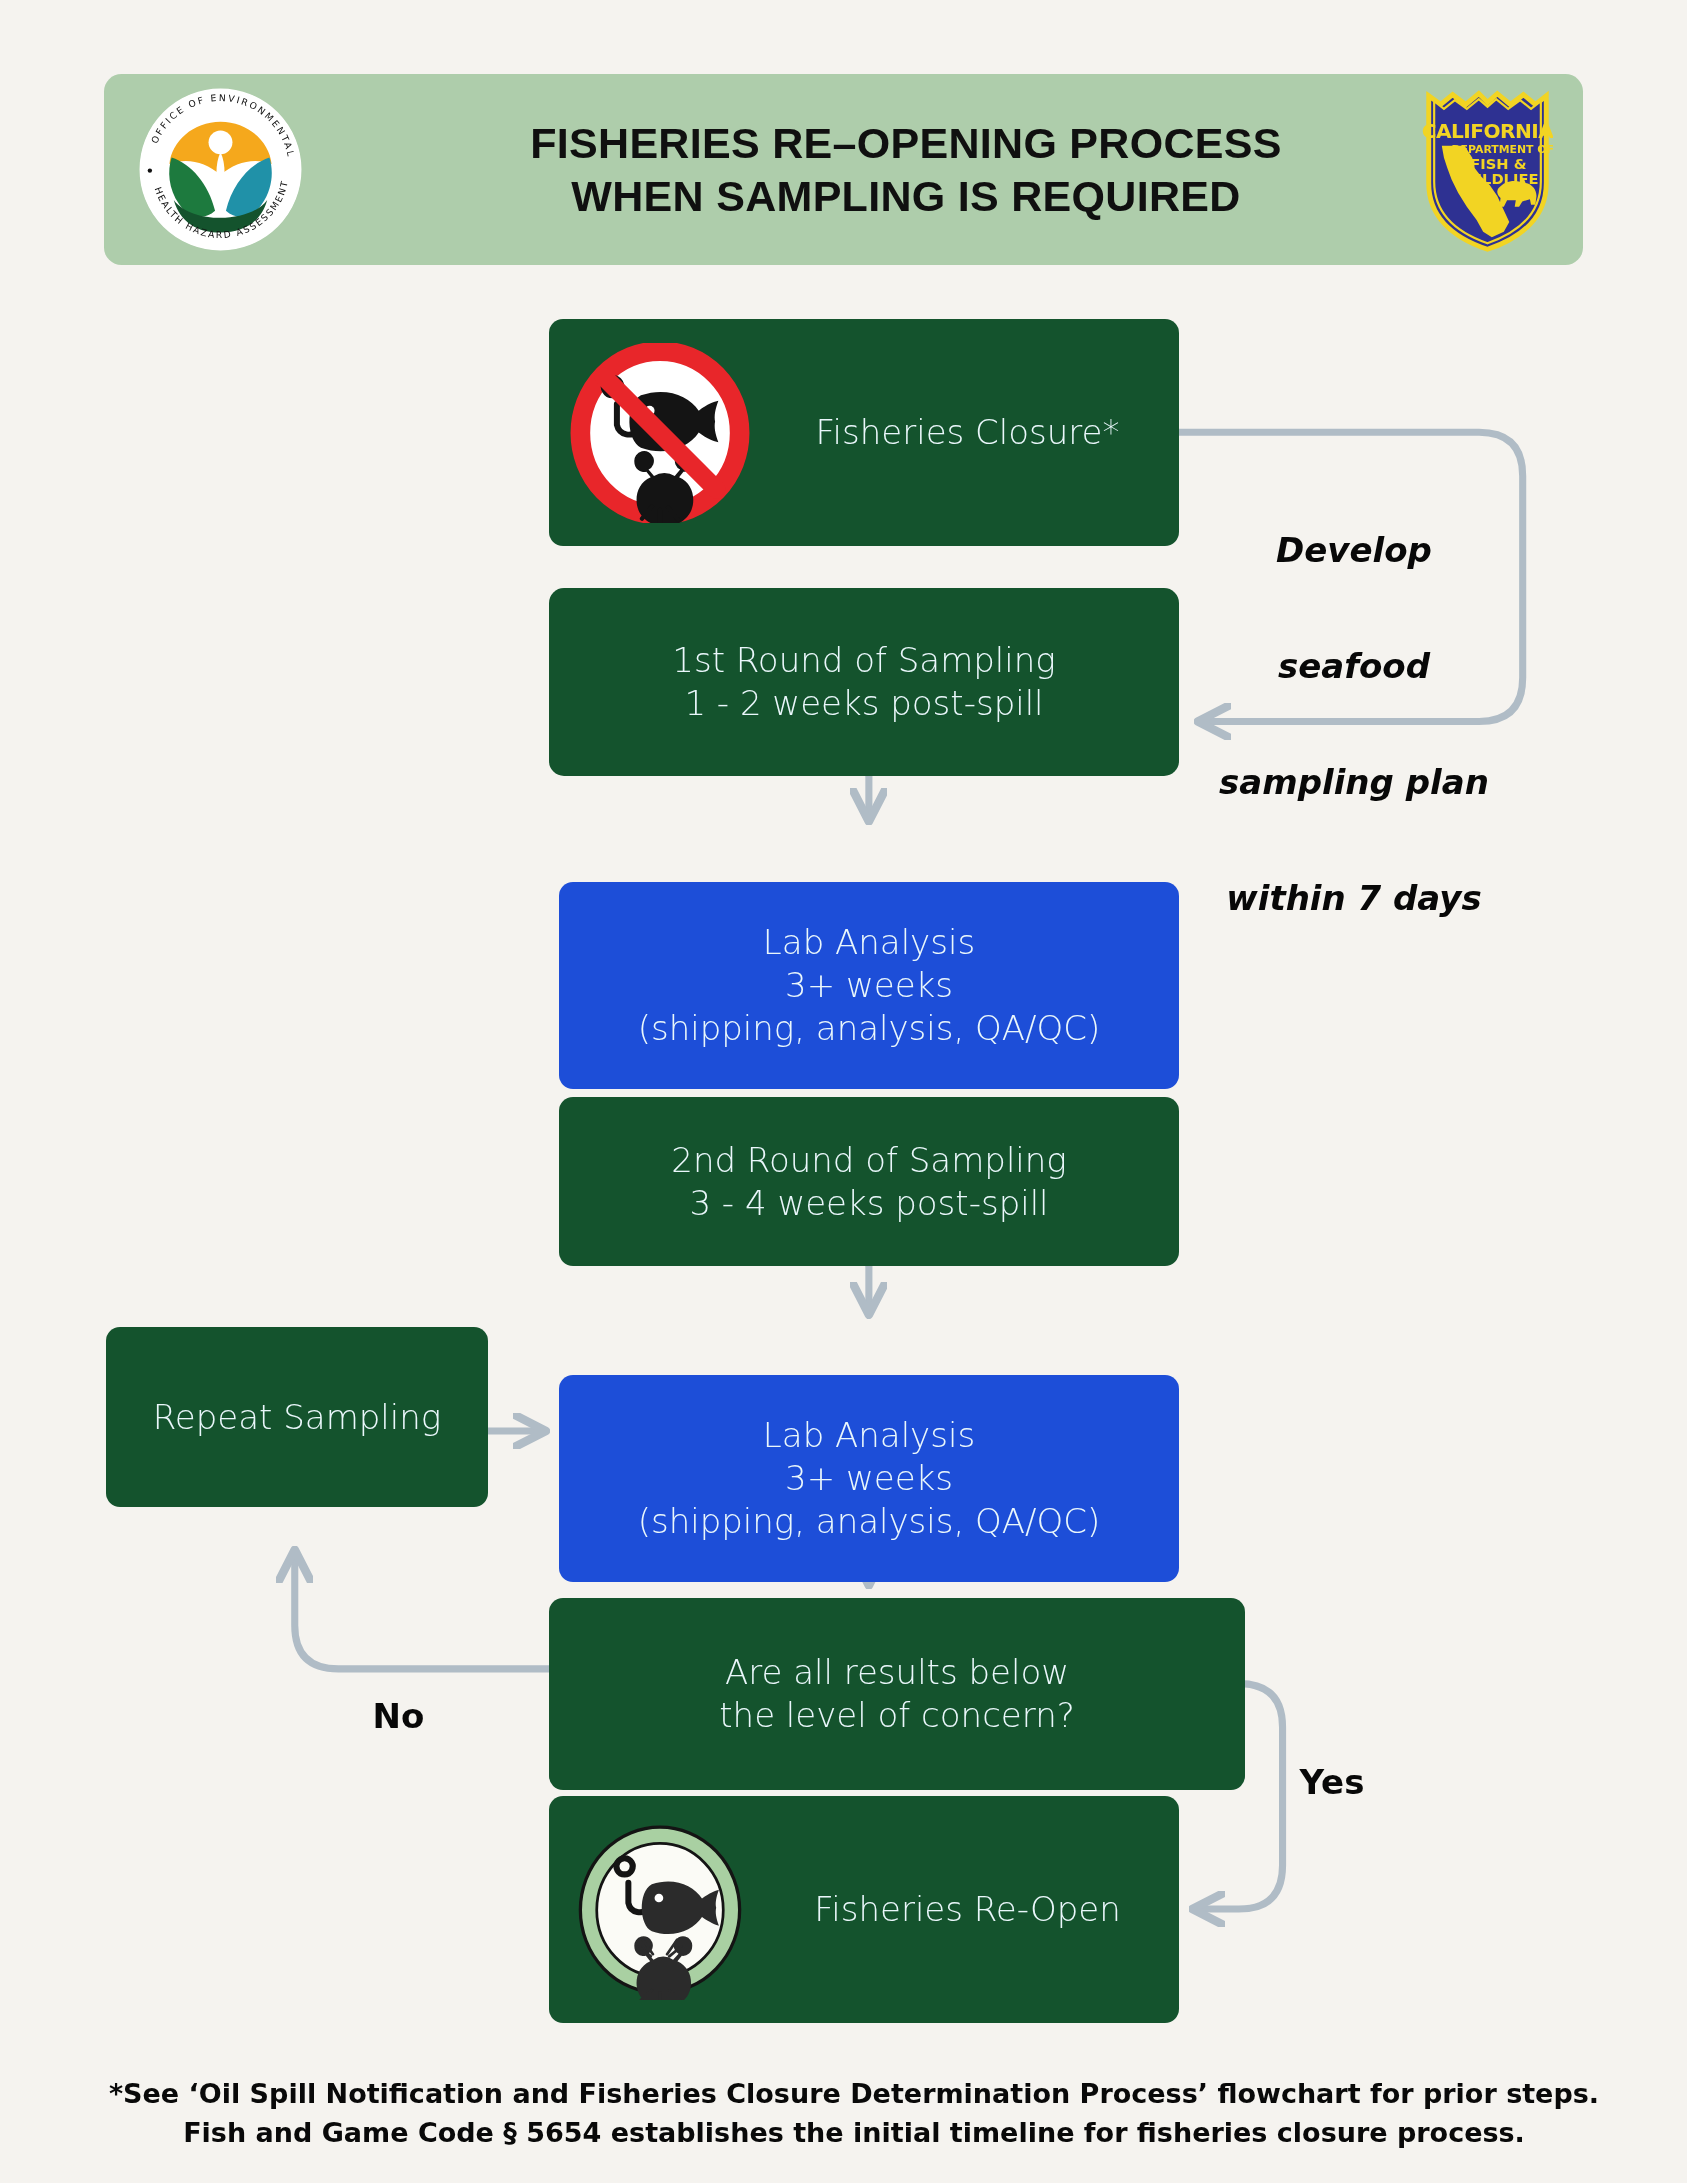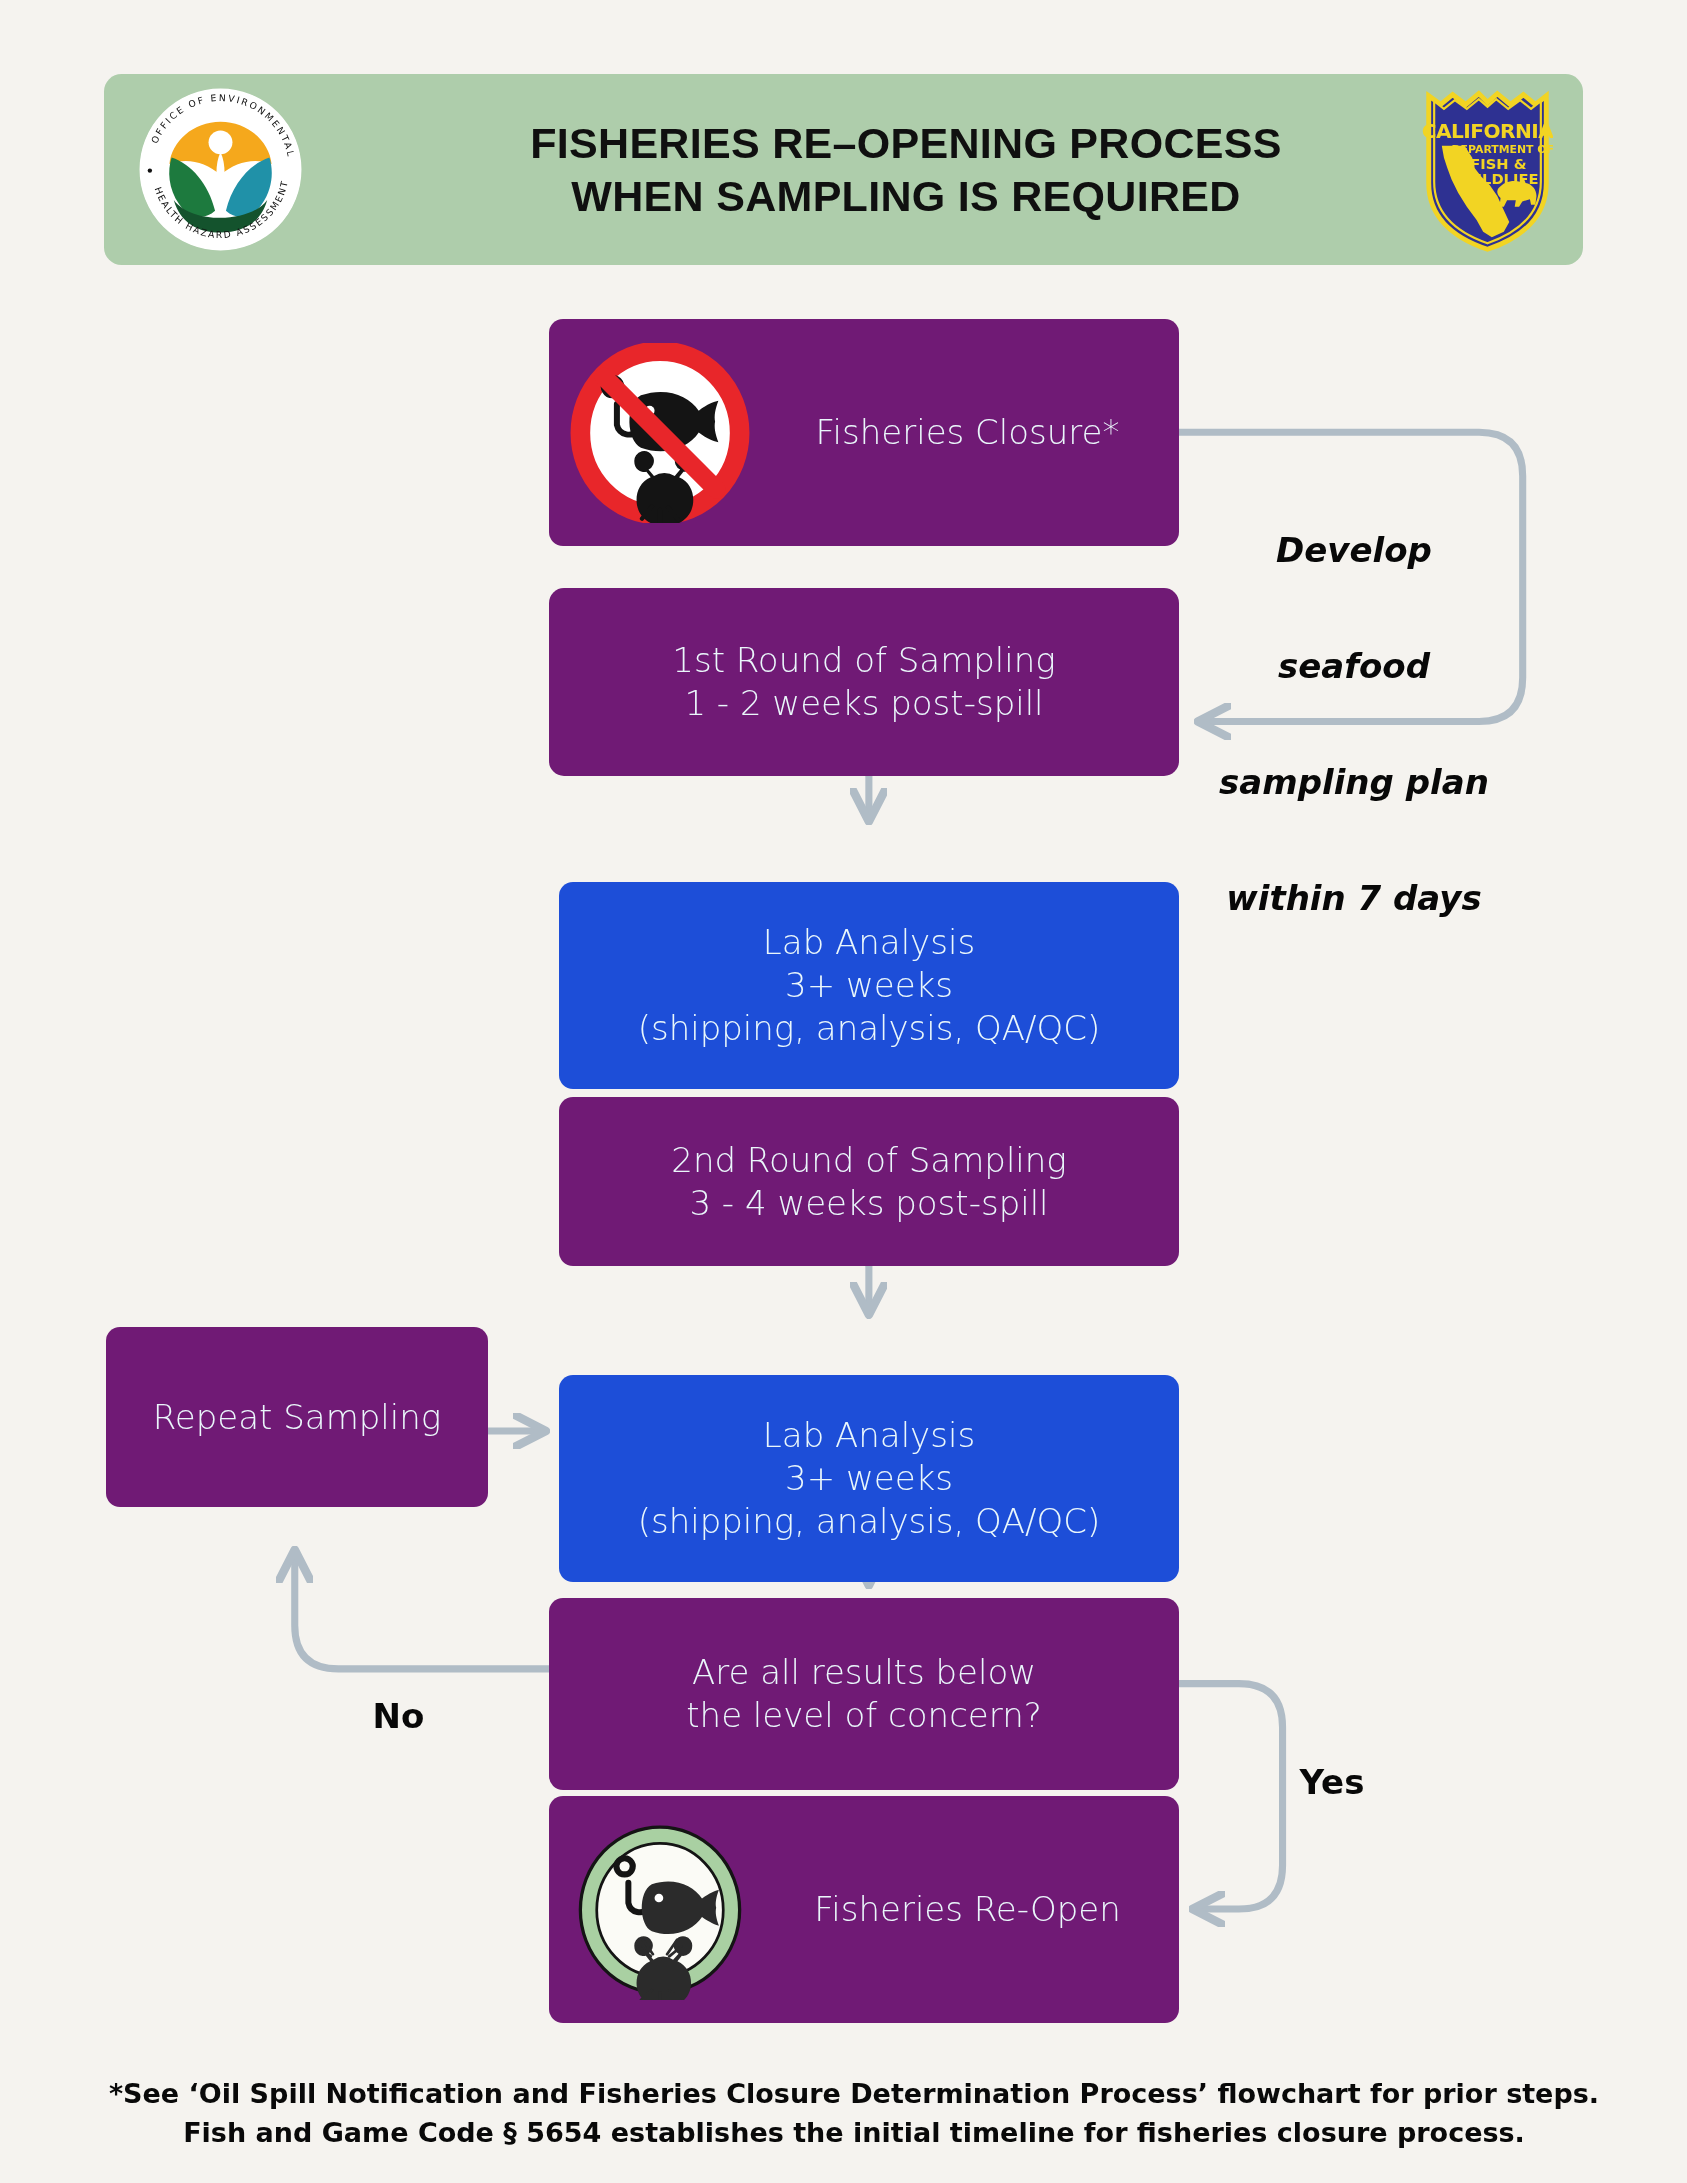--- a/index.html
+++ b/index.html
@@ -77,21 +77,21 @@
     display: flex;
     align-items: center;
     justify-content: center;
     color: #eaf7fb;
     text-align: center;
     line-height: 1.26;
     font-size: 34px;
     font-family: "DejaVu Sans", sans-serif;
     font-weight: 300;
   }
-  .node.blue  { background: #701a75; }
+  .node.blue  { background: #14532d; }
   .node.teal  { background: #1d4ed8; margin-top: 48px; }
   .node .txt { display: block; }
 
   .node.with-icon {
     justify-content: flex-start;
   }
   .node.with-icon .icon-slot {
     position: absolute;
     left: 21px;
     top: 50%;
@@ -110,21 +110,21 @@
     justify-content: center;
   }
 
   
   #node-closure      { left: 549px; top: 319px;  width: 630px; height: 227px; }
   #node-round1       { left: 549px; top: 588px; width: 630px; height: 188px; border-radius: 15px; }
   #node-lab1         { left: 559px; top: 834px; width: 620px; height: 207px; }
   #node-round2       { left: 559px; top: 1097px; width: 620px; height: 169px; text-align: center; }
   #node-lab2         { left: 559px; top: 1327px; width: 620px; height: 207px; }
   #node-repeat       { left: 106px;  top: 1327px; width: 382px;  height: 180px; }
-  #node-decision     { left: 549px; top: 1598px; width: 630px; height: 192px; }
+  #node-decision     { left: 549px; top: 1598px; width: 696px; height: 192px; }
   #node-reopen       { left: 549px; top: 1796px; width: 630px; height: 227px; }
 
   
   .edge-label {
     position: absolute;
     color: #080808;
     font-weight: bold;
     font-family: "DejaVu Sans", sans-serif;
     text-align: center;
     line-height: 1.14;

